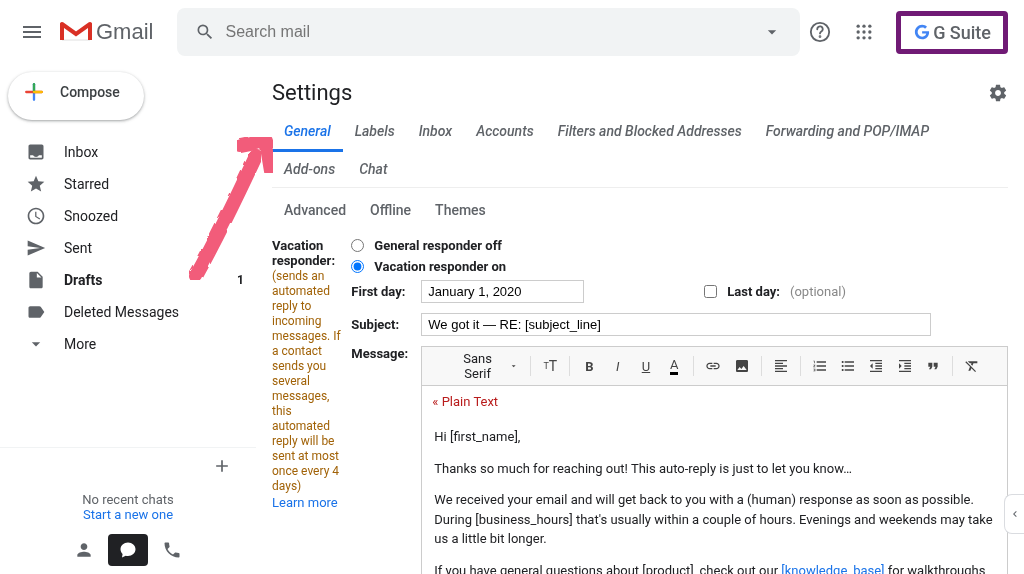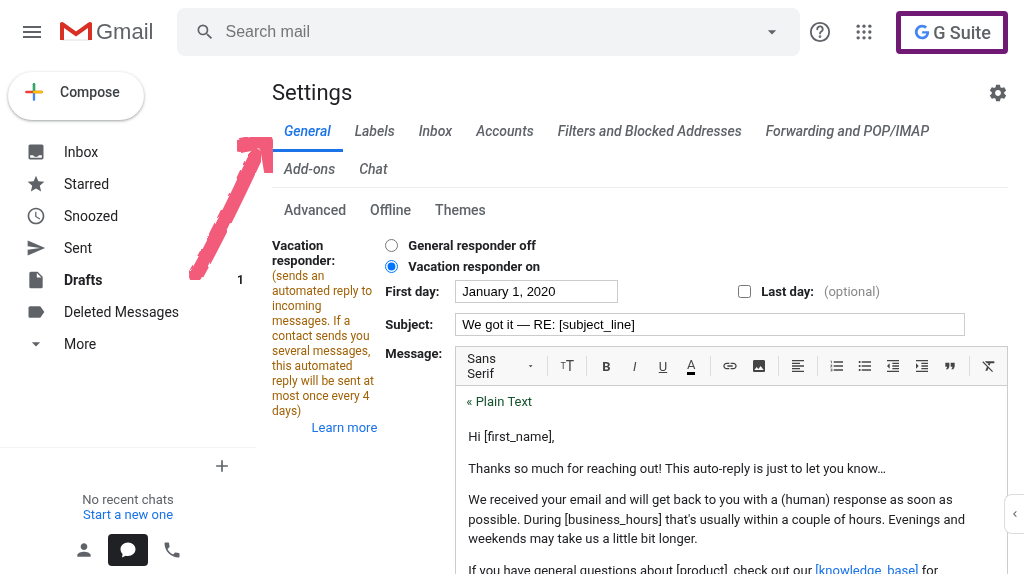--- a/index.html
+++ b/index.html
@@ -47,39 +47,39 @@
 .tabs { display: flex; flex-wrap: wrap; border-bottom: 1px solid #eee; font-size: 14px; color: #5f6368; gap: 0; font-style: italic; }
 .tab { padding: 10px 12px; cursor: pointer; font-weight: 500; white-space: nowrap; }
 .tab.active { color: #1a73e8; border-bottom: 3px solid #1a73e8; margin-bottom: -1px; }
 .tabs-row2 { display: flex; font-size: 14px; color: #5f6368; padding: 6px 0; }
 .tabs-row2 .tab { padding: 8px 12px; }
 
 .section { display: flex; padding-top: 6px; font-size: 13px; }
 .section-label { width: 130px; padding-right: 8px; }
 .section-label b { font-weight: 700; }
 .section-label .desc { font-size: 12px; color: #a16207; }
-.section-label .learn { color: #1a73e8; cursor: pointer; display: block; margin-top: 2px; text-align: right; }
+.section-label .learn { color: #1a73e8; cursor: pointer; display: block; margin-top: 2px; }
 .section-body { flex: 1; }
 
 .radio-row { display: flex; align-items: center; margin-bottom: 6px; font-size: 13px; }
 .radio-row input { margin-right: 10px; }
 .radio-row label { font-weight: 700; }
 .field-row { display: flex; align-items: center; margin-bottom: 10px; font-size: 13px; }
 .field-row .lbl { width: 70px; font-weight: 700; }
 .field-row input[type=text] { border: 1px solid #ccc; padding: 3px 6px; font-size: 13px; }
 .firstday { width: 163px; }
 .lastday-group { margin-left: 120px; display: flex; align-items: center; gap: 10px; }
 .optional { color: #888; }
 .subject-input { width: 510px; }
 
-.editor-toolbar { border: 1px solid #ccc; background: #f8f8f8; display: flex; align-items: center; padding: 4px 5px; gap: 2px; font-size: 13px; }
+.editor-toolbar { border: 1px solid #ccc; background: #f8f8f8; display: flex; align-items: center; padding: 4px 22px; gap: 2px; font-size: 13px; text-align: center; }
 .tb-btn { width: 28px; height: 26px; display: flex; align-items: center; justify-content: center; cursor: pointer; color: #444; }
 .tb-sep { width: 1px; height: 20px; background: #ddd; margin: 0 4px; }
 .font-select { display: flex; align-items: center; gap: 4px; padding: 0 6px; cursor: pointer; }
-.plain-text { color: #14532d; padding: 8px 10px; font-size: 13px; cursor: pointer; border-left: 1px solid #ccc; border-right: 1px solid #ccc; }
+.plain-text { color: #b91c1c; padding: 8px 10px; font-size: 13px; cursor: pointer; border-left: 1px solid #ccc; border-right: 1px solid #ccc; }
 .editor-body { border: 1px solid #ccc; border-top: none; padding: 10px 12px; font-size: 13px; line-height: 1.5; }
 .editor-body p { margin: 0 0 12px 0; }
 .editor-body .link { color: #1a73e8; }
 
 
 .arrow-annotation { position: absolute; left: 170px; top: 120px; pointer-events: none; z-index: 10; }
 .arrow-annotation svg { width: 130px; height: 160px; }
 
 .side-collapse { position: absolute; right: 0; bottom: 40px; width: 20px; height: 40px; border: 1px solid #dadce0; border-right: none; border-radius: 8px 0 0 8px; display: flex; align-items: center; justify-content: center; background: #fff; }
 

